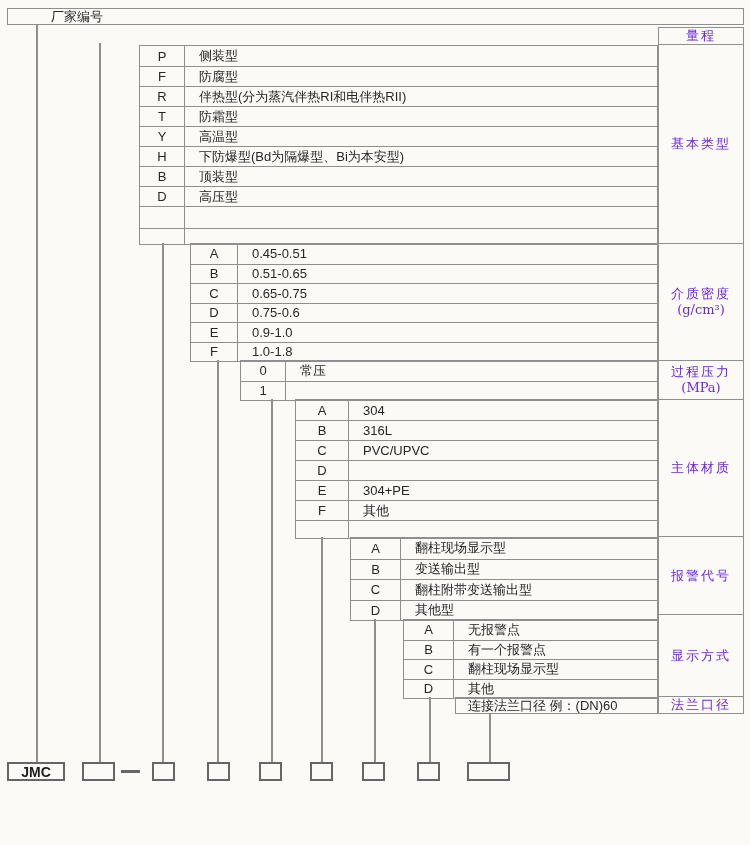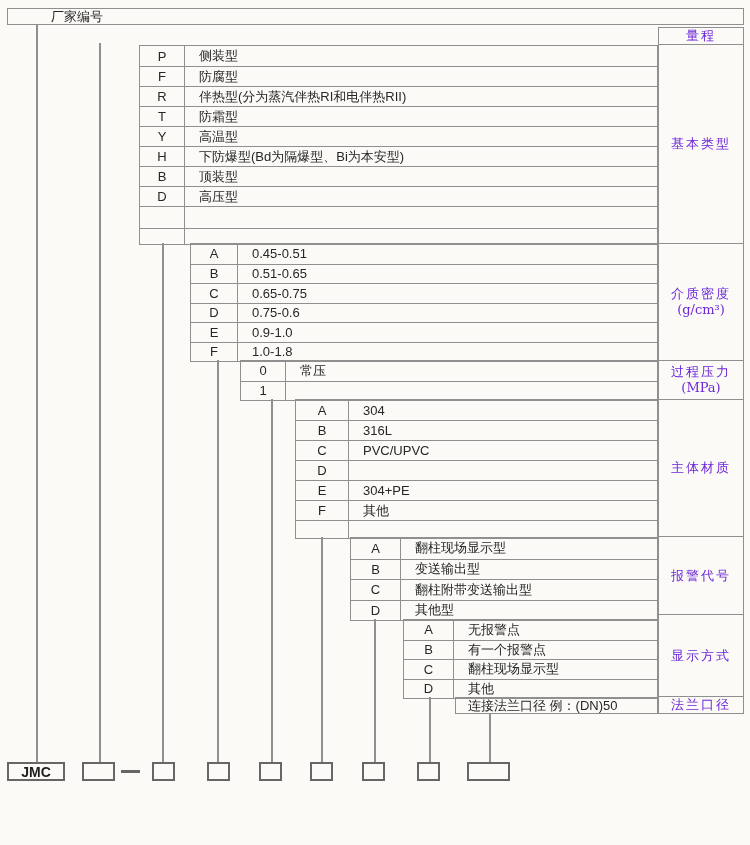--- a/index.html
+++ b/index.html
@@ -227,21 +227,21 @@
         <div class="code" style="width:50px">C</div>
         <div class="desc">翻柱现场显示型</div>
       </div>
     <div class="trow" style="height:19.5px">
         <div class="code" style="width:50px">D</div>
         <div class="desc">其他</div>
       </div>
   </div>
 
   <div class="hbox" style="left:455px;top:697px;width:203px;height:17px;padding-left:12px;">
-    <span>连接法兰口径 例：(DN)50</span>
+    <span>连接法兰口径 例：(DN)60</span>
   </div>
 
   <div class="labelcol" style="left:658px;top:27px;width:86px;height:687px;">
     <div class="labelcell" style="height:16px">
         <span>量程</span>
       </div>
     <div class="labelcell" style="height:200px">
         <span>基本类型</span>
       </div>
     <div class="labelcell" style="height:117px">

